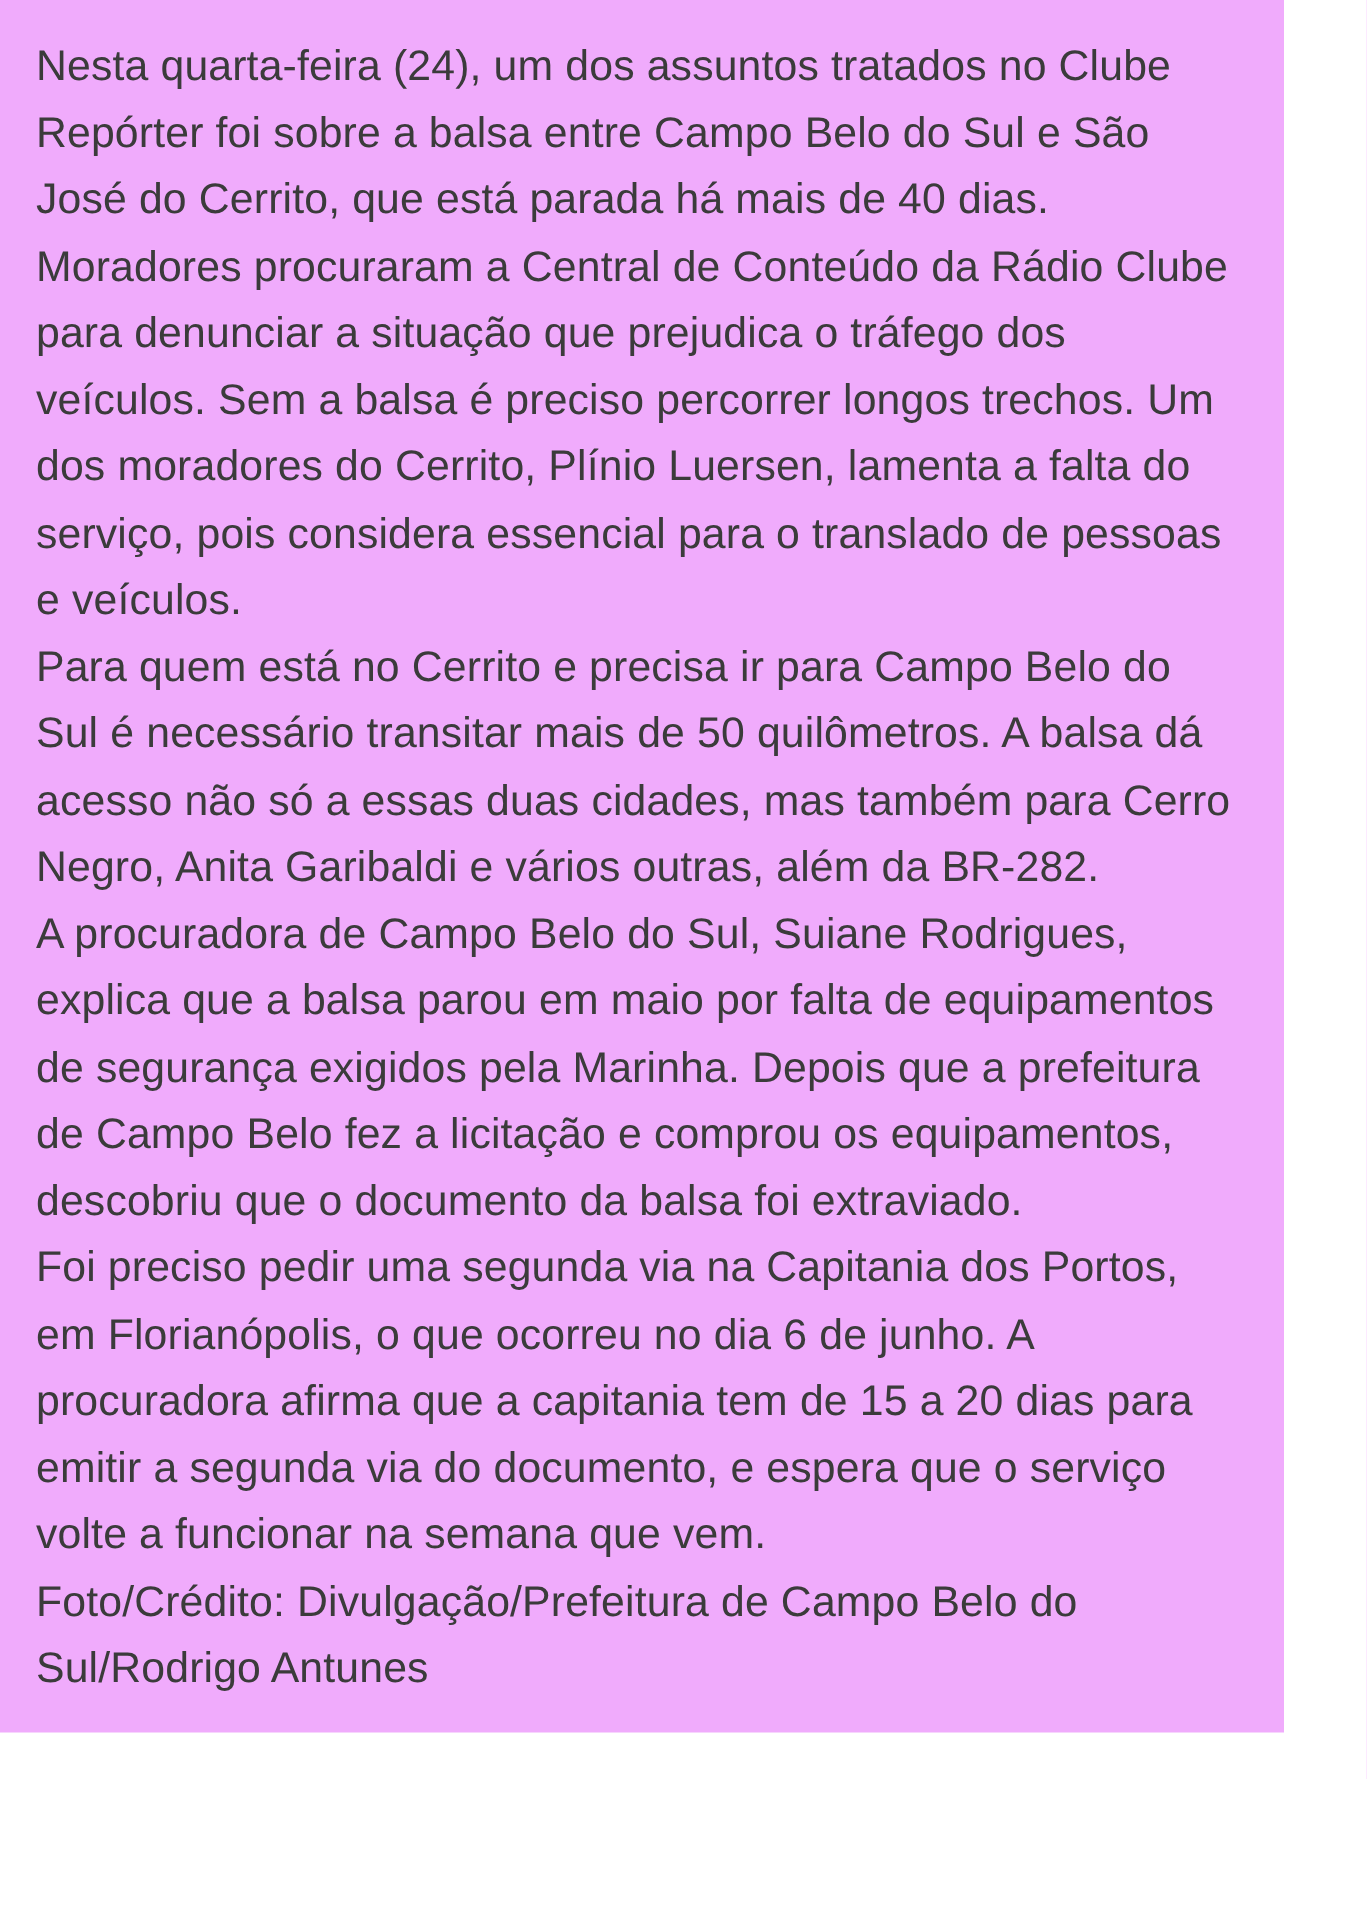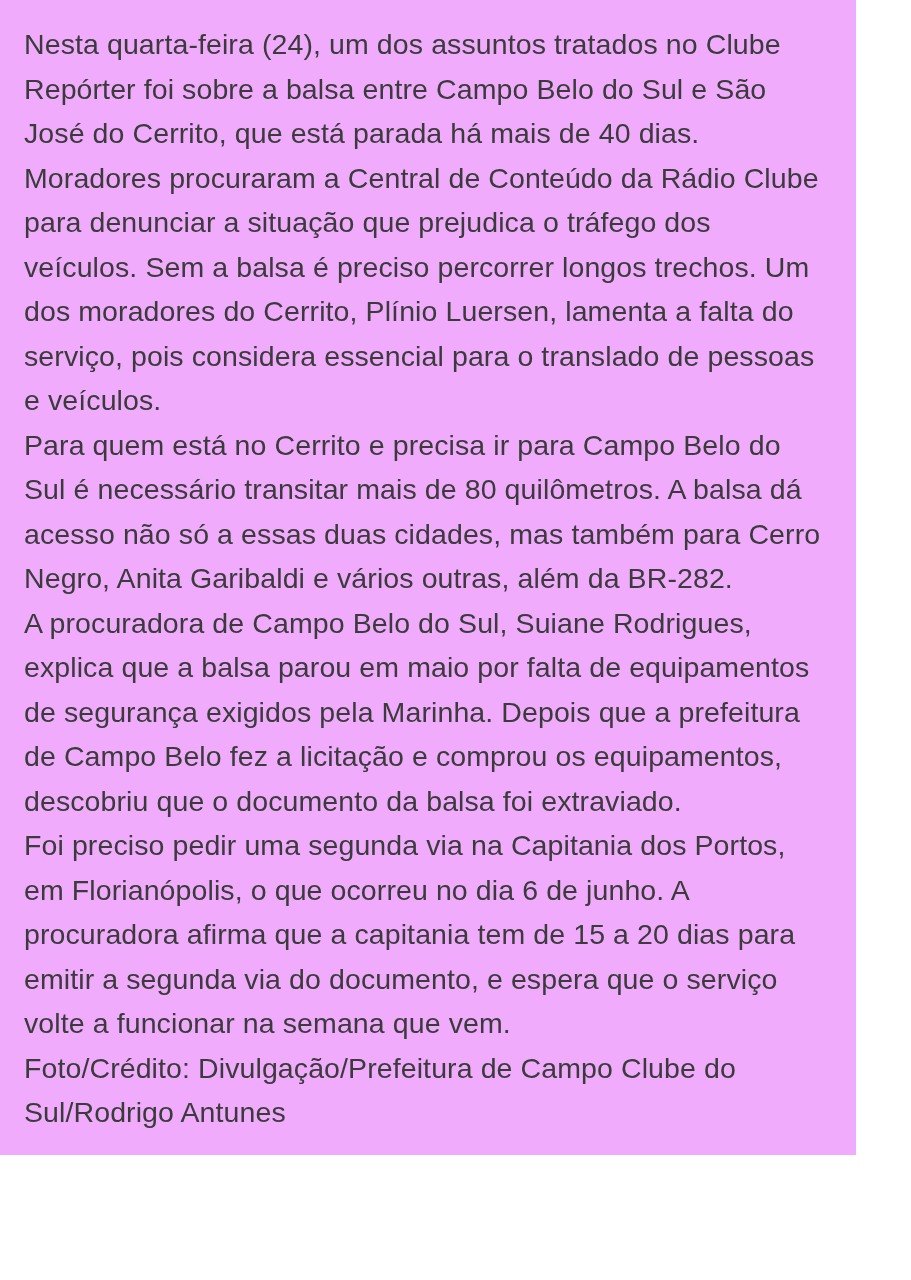--- a/index.html
+++ b/index.html
@@ -26,17 +26,17 @@
     font-weight: 400;
     letter-spacing: 0.1px;
     text-align: left;
   }
 </style>
 </head>
 <body>
 
 <div class="article">
   <p>Nesta quarta-feira (24), um dos assuntos tratados no Clube Repórter foi sobre a balsa entre Campo Belo do Sul e São José do Cerrito, que está parada há mais de 40 dias. Moradores procuraram a Central de Conteúdo da Rádio Clube para denunciar a situação que prejudica o tráfego dos veículos. Sem a balsa é preciso percorrer longos trechos. Um dos moradores do Cerrito, Plínio Luersen, lamenta a falta do serviço, pois considera essencial para o translado de pessoas e veículos.</p>
-  <p>Para quem está no Cerrito e precisa ir para Campo Belo do Sul é necessário transitar mais de 80 quilômetros. A balsa dá acesso não só a essas duas cidades, mas também para Cerro Negro, Anita Garibaldi e vários outras, além da BR-282.</p>
+  <p>Para quem está no Cerrito e precisa ir para Campo Belo do Sul é necessário transitar mais de 50 quilômetros. A balsa dá acesso não só a essas duas cidades, mas também para Cerro Negro, Anita Garibaldi e vários outras, além da BR-282.</p>
   <p>A procuradora de Campo Belo do Sul, Suiane Rodrigues, explica que a balsa parou em maio por falta de equipamentos de segurança exigidos pela Marinha. Depois que a prefeitura de Campo Belo fez a licitação e comprou os equipamentos, descobriu que o documento da balsa foi extraviado.</p>
   <p>Foi preciso pedir uma segunda via na Capitania dos Portos, em Florianópolis, o que ocorreu no dia 6 de junho. A procuradora afirma que a capitania tem de 15 a 20 dias para emitir a segunda via do documento, e espera que o serviço volte a funcionar na semana que vem.</p>
-  <p>Foto/Crédito: Divulgação/Prefeitura de Campo Clube do Sul/Rodrigo Antunes</p>
+  <p>Foto/Crédito: Divulgação/Prefeitura de Campo Belo do Sul/Rodrigo Antunes</p>
 </div>
 
 </body></html>

